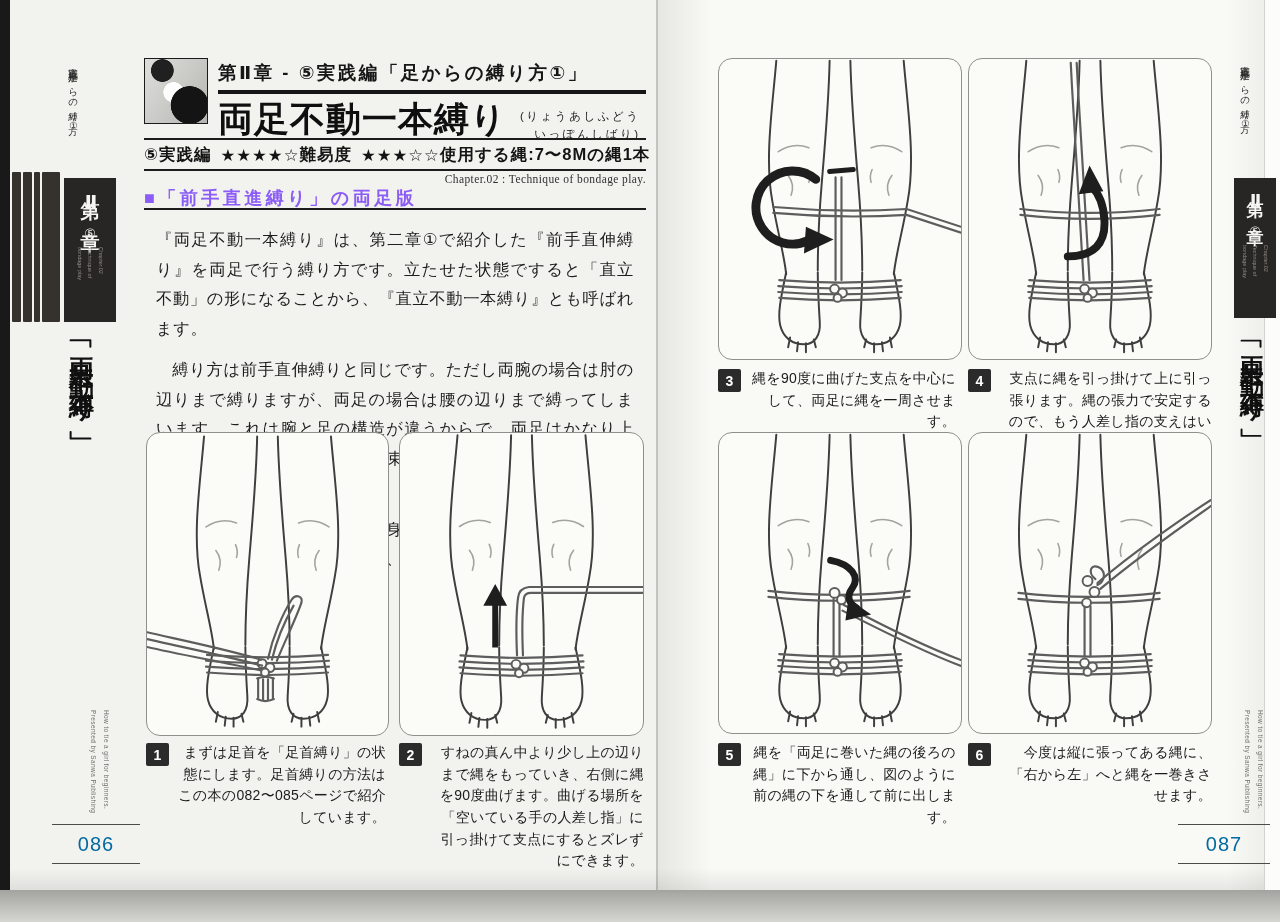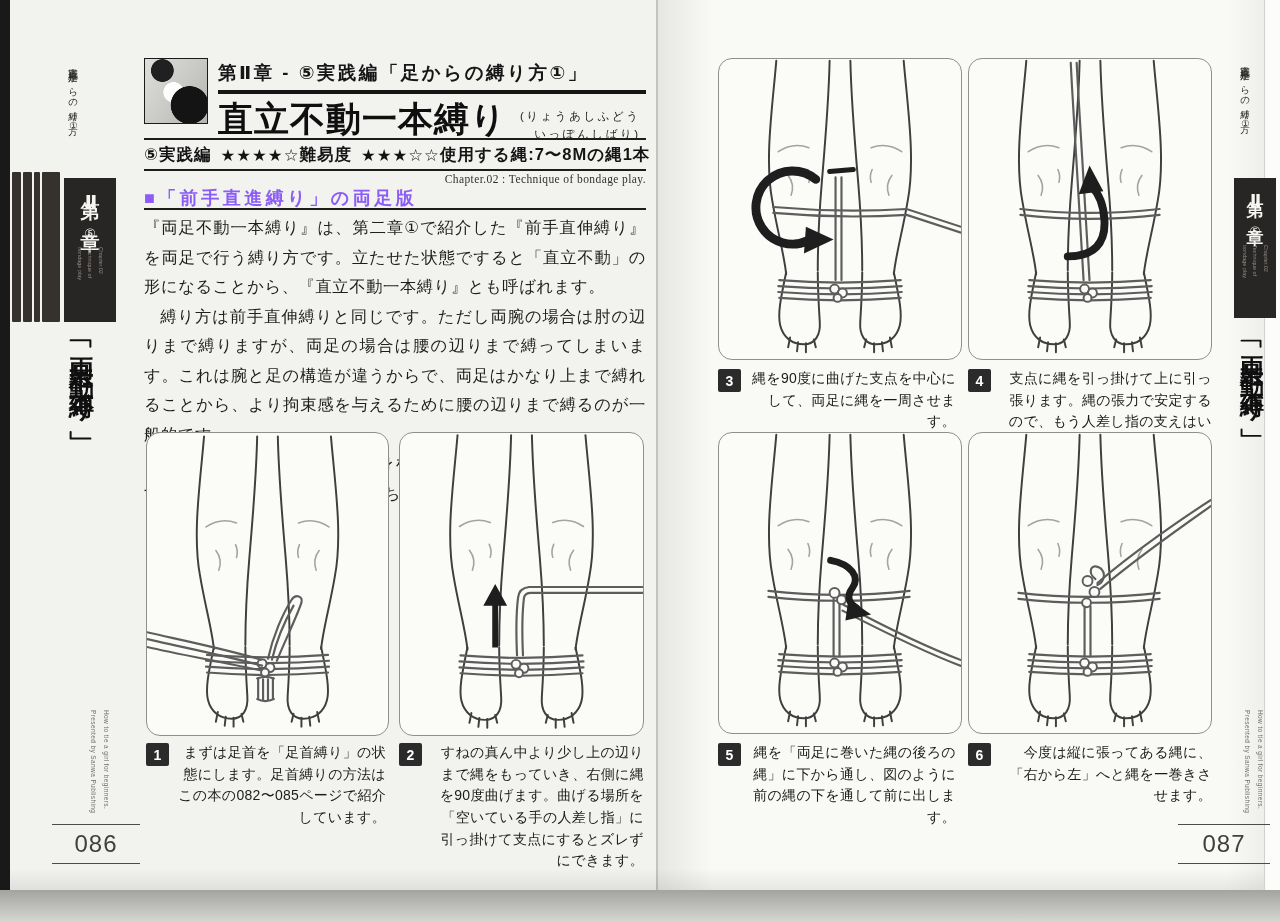--- a/index.html
+++ b/index.html
@@ -20,39 +20,39 @@
   
   .vtext{writing-mode:vertical-rl;text-orientation:mixed;}
   .series-label{font-size:9.5px;letter-spacing:1.5px;color:#2a2a2a;height:150px;}
   .chapter-box{background:#282624;display:flex;flex-direction:column;align-items:center;padding-top:9px;box-sizing:border-box;overflow:hidden;}
   .chapter-box .cb-title{writing-mode:vertical-rl;color:#f5f5f2;font-weight:700;font-size:19px;letter-spacing:4px;}
   .chapter-box .cb-num{writing-mode:vertical-rl;color:#eceae7;font-size:13px;margin-top:5px;}
   .chapter-box .cb-sub{writing-mode:vertical-rl;color:#8f8b85;font-size:5.5px;margin-top:6px;height:42px;line-height:1.9;overflow:hidden;}
   .spread-title{font-size:25px;font-weight:600;letter-spacing:6px;color:#101010;height:270px;}
   .credit{font-size:6.5px;color:#6e6e6c;height:112px;line-height:2.1;letter-spacing:0.4px;}
   .pagenum-box{border-top:1.5px solid #4c4c4a;border-bottom:1.5px solid #4c4c4a;display:flex;align-items:center;justify-content:center;}
-  .pagenum{font-size:24px;letter-spacing:1px;color:#404040;}
+  .pagenum{font-size:20px;letter-spacing:1px;color:#0369a1;}
   
   .thumb{width:64px;height:66px;border:1.5px solid #1a1a1a;box-sizing:border-box;overflow:hidden;
      background:
        radial-gradient(circle at 72% 72%, #141414 0 29%, transparent 30%),
        radial-gradient(circle at 28% 18%, #202020 0 16%, transparent 17%),
        radial-gradient(circle at 46% 52%, #fdfdfd 0 21%, transparent 22%),
        linear-gradient(125deg,#dededb 0%,#c8c8c5 55%,#b3b3b0 100%);}
   .kicker{font-size:18.5px;font-weight:700;letter-spacing:2.5px;color:#161616;white-space:nowrap;}
   .kicker-rule{height:3.5px;background:#161616;}
   .big-title{font-size:35px;font-weight:900;letter-spacing:1px;color:#0f0f0f;white-space:nowrap;}
   .reading{font-size:11.5px;letter-spacing:2.5px;color:#1c1c1c;line-height:1.55;white-space:nowrap;text-align:right;}
   .hrule{height:2px;background:#1c1c1c;}
   .meta-row{display:flex;justify-content:space-between;align-items:center;font-size:16.5px;font-weight:700;letter-spacing:1px;color:#141414;white-space:nowrap;}
   .meta-group{display:flex;gap:9px;align-items:center;}
   .chapter-caption{font-family:"Liberation Serif","DejaVu Serif",serif;font-size:11.5px;color:#30302e;text-align:right;letter-spacing:0.4px;}
   .sec-heading{font-size:18px;font-weight:800;letter-spacing:3.5px;color:#8b5cf6;white-space:nowrap;}
   .body-text{font-size:16.3px;line-height:29.5px;letter-spacing:0.6px;color:#1e1e1e;text-align:justify;}
-  .body-text p{margin:0;}
+  .body-text p{margin:12px;}
   .body-text p.ind{text-indent:1em;}
   
   .panel{border:1.5px solid #8f8f8c;border-radius:14px;background:#fbfbf8;box-sizing:border-box;overflow:hidden;}
   .panel svg{width:100%;height:100%;display:block;}
   .caption{display:flex;gap:8px;align-items:flex-start;}
   .badge{width:23px;height:23px;background:#2b2b2b;color:#fff;font-weight:700;font-size:14px;
          display:flex;align-items:center;justify-content:center;flex:none;border-radius:2px;margin-top:1px;}
   .cap-text{font-size:14px;line-height:1.55;letter-spacing:0.3px;color:#1b1b1b;text-align:right;}
   
   .legs-line{stroke:#3f3f3f;stroke-width:2;fill:none;stroke-linecap:round;}
@@ -119,21 +119,21 @@
   <div class="abs vtext credit" style="left:86px;top:710px;">How to tie a girl for beginners. Presented by Sanwa Publishing</div>
   <div class="abs pagenum-box" style="left:52px;top:824px;width:88px;height:38px;">
     <span class="pagenum">086</span>
   </div>
 
   <div class="abs" style="left:144px;top:56px;width:502px;height:800px;">
 
     <div class="abs thumb" style="left:0;top:2px;"></div>
     <div class="abs kicker" style="left:74px;top:4px;">第Ⅱ章 - ⑤実践編「足からの縛り方①」</div>
     <div class="abs kicker-rule" style="left:74px;top:34px;width:428px;"></div>
-    <div class="abs big-title" style="left:74px;top:40px;">直立不動一本縛り</div>
+    <div class="abs big-title" style="left:74px;top:40px;">両足不動一本縛り</div>
     <div class="abs reading" style="left:376px;top:52px;">
       <div>(りょうあしふどう</div>
       <div style="padding-left:9px;">いっぽんしばり)</div>
     </div>
     <div class="abs hrule" style="left:0;top:82px;width:502px;"></div>
     <div class="abs meta-row" style="left:0;top:88px;width:502px;">
       <span class="meta-group">
         <span>⑤実践編</span>
         <span>★★★★☆</span>
       </span>

